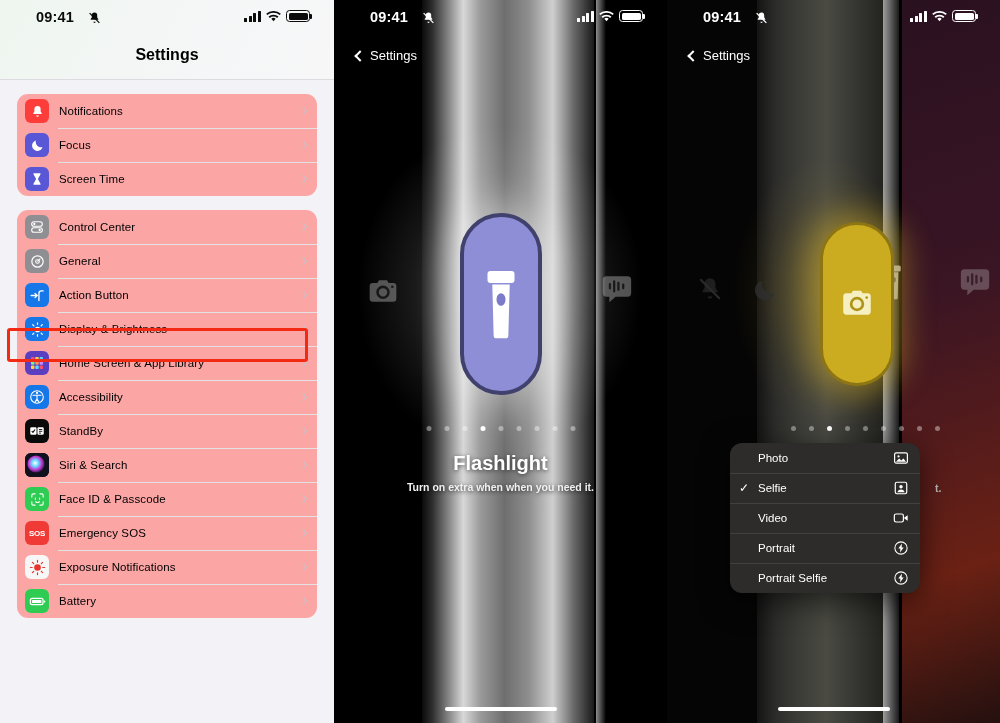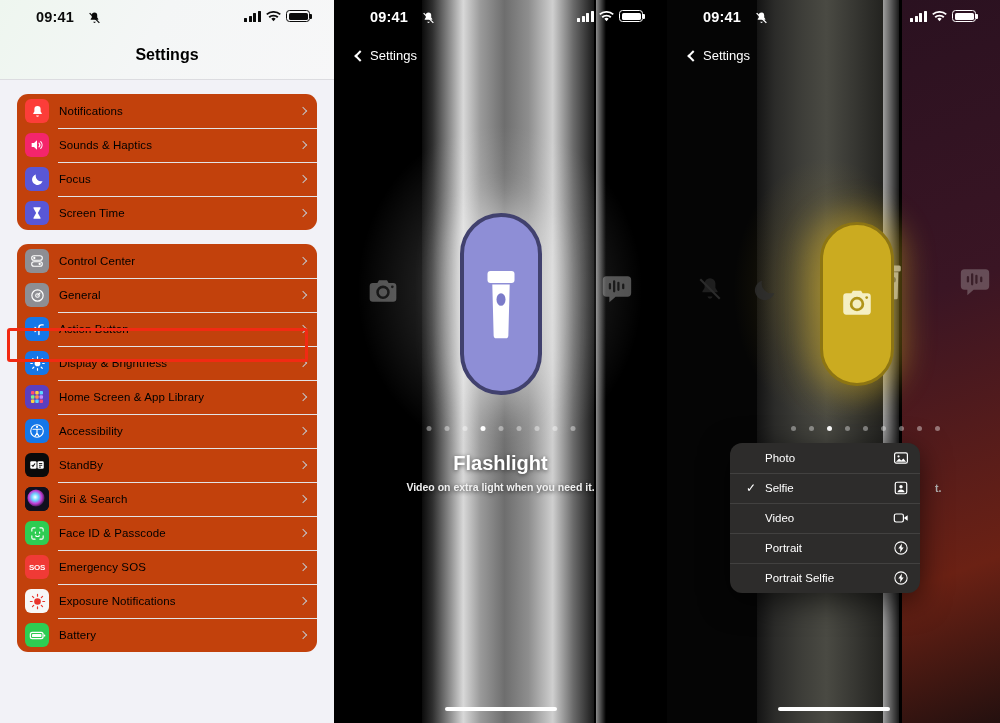--- a/index.html
+++ b/index.html
@@ -26,21 +26,21 @@
   .batt { width:24px; height:12px; border:1.4px solid #0b0b0b; border-radius:3.5px;
           position:relative; padding:1.5px; }
   .batt::after { content:""; position:absolute; right:-3.2px; top:3.4px; width:1.8px;
                  height:4.6px; background:#0b0b0b; border-radius:0 1px 1px 0; }
   .batt span { display:block; height:100%; background:#0b0b0b; border-radius:1.6px; }
   .nav-title { position:absolute; left:0; right:0; top:46px; text-align:center;
                font-size:16px; font-weight:bold; color:#000; }
 
   .settings-scroll { position:relative; height:643px; padding:0 17px;
                      background:#f2f2f7; }
-  .group { background:#c2410c; border-radius:11px; overflow:hidden; margin-top:14px; }
+  .group { background:#fca5a5; border-radius:11px; overflow:hidden; margin-top:14px; }
   .row { position:relative; display:flex; align-items:center; height:34px;
          padding-left:8px; }
   .row + .row::before { content:""; position:absolute; left:41px; right:0; top:0;
                         height:1px; background:#e3e3e6; }
   .app-ic { width:24px; height:24px; border-radius:6px; flex:0 0 24px;
             display:flex; align-items:center; justify-content:center;
             color:#fff; overflow:hidden; position:relative; }
   .row-label { margin-left:10px; font-size:11.5px; color:#000;
                letter-spacing:.1px; white-space:nowrap; }
   .chev { position:absolute; right:11px; top:50%; width:6px; height:6px;
@@ -117,21 +117,21 @@
   .r-vline { position:absolute; top:0; bottom:0; left:216px; width:16px;
     background:linear-gradient(90deg,rgba(255,255,255,.62),rgba(255,255,255,.10)); }
   .r-purple { position:absolute; right:0; top:0; bottom:0; width:98px;
     background:linear-gradient(160deg,#2a1120 0%,#3a1524 40%,#6b2114 78%,#24100f 100%); }
 
   
   .ctx-menu { position:absolute; left:63px; top:443px; width:190px;
               background:#2d2c2b; border-radius:12px; overflow:hidden; z-index:20;
               box-shadow:0 8px 30px rgba(0,0,0,.6); }
   .ctx-item { position:relative; display:flex; align-items:center; height:30px;
-              padding:0 11px 0 7px; }
+              padding:0 11px 0 0; }
   .ctx-item + .ctx-item::before { content:""; position:absolute; left:0; right:0;
               top:0; height:1px; background:rgba(255,255,255,.10); }
   .ctx-check { width:28px; flex:0 0 28px; text-align:center; font-size:12px;
                color:#fff; }
   .ctx-label { flex:1; font-size:11.5px; color:#fff; }
   .ctx-icon { width:16px; height:16px; flex:0 0 16px; }
 
   .cut-text { position:absolute; left:268px; top:482px; font-size:10.5px;
               font-weight:bold; color:#b9b9b9; z-index:15; }
 
@@ -177,30 +177,20 @@
         <div class="row">
           <span class="app-ic" style="background:#fc3d39">
             <svg width="15" height="15" viewBox="0 0 24 24">
                 <path fill="#fff" d="M12 3a5 5 0 0 0-5 5v4l-1.8 2.6V16h13.6v-1.4L17 12V8a5 5 0 0 0-5-5zm0 17.5a2.4 2.4 0 0 0 2.3-2H9.7a2.4 2.4 0 0 0 2.3 2z"></path>
               </svg>
           </span>
           <span class="row-label">Notifications</span>
           <span class="chev"></span>
         </div>
         <div class="row">
-          <span class="app-ic" style="background:#f4256b">
-            <svg width="16" height="16" viewBox="0 0 24 24">
-                <path fill="#fff" d="M4 9v6h3.5L12 19V5L7.5 9H4z"></path>
-                <path stroke="#fff" stroke-width="1.7" fill="none" stroke-linecap="round" d="M15 9.2a4 4 0 0 1 0 5.6M17.6 7a7.3 7.3 0 0 1 0 10"></path>
-              </svg>
-          </span>
-          <span class="row-label">Sounds &amp; Haptics</span>
-          <span class="chev"></span>
-        </div>
-        <div class="row">
           <span class="app-ic" style="background:#5957d6">
             <svg width="15" height="15" viewBox="0 0 24 24">
                 <path fill="#fff" d="M20 14.5A8.5 8.5 0 0 1 9.5 4 8.5 8.5 0 1 0 20 14.5z"></path>
               </svg>
           </span>
           <span class="row-label">Focus</span>
           <span class="chev"></span>
         </div>
         <div class="row">
           <span class="app-ic" style="background:#5957d6">
@@ -430,21 +420,21 @@
       <i></i>
         <i class="on"></i>
       <i></i>
         <i></i>
       <i></i>
         <i></i>
       <i></i>
     </div>
 
     <div class="mode-title" style="top:452px">Flashlight</div>
-    <div class="mode-sub" style="top:481px">Video on extra light when you need it.</div>
+    <div class="mode-sub" style="top:481px">Turn on extra when when you need it.</div>
 
     <div class="home-ind"></div>
   </div>
 
   <div class="divider-v" style="left:667px"></div>
 
   <div class="panel-phone">
     <div class="scene">
       <div class="r-left-dark"></div>
       <div class="r-rail"></div>

